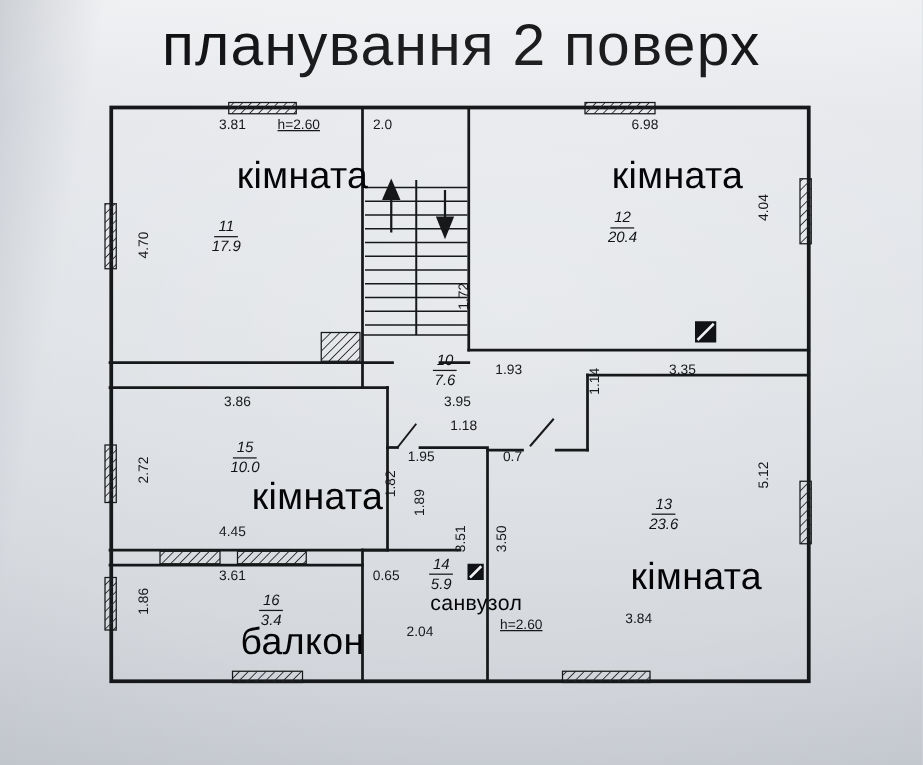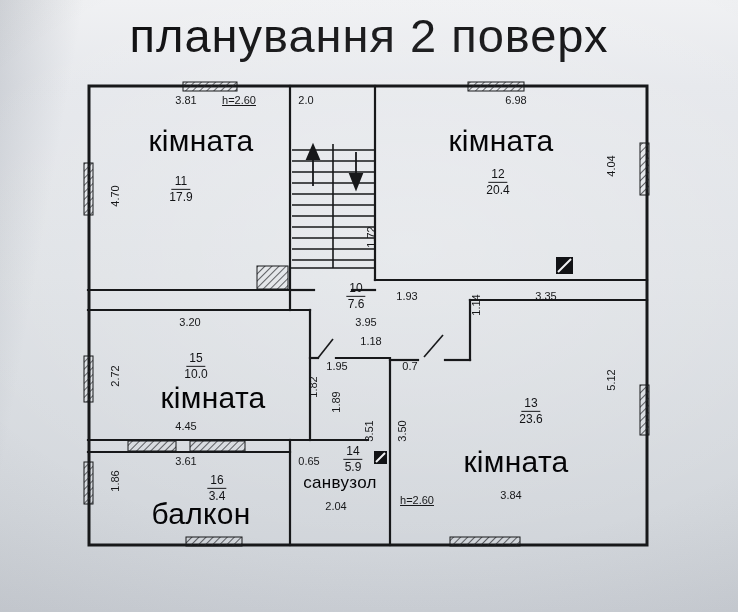--- a/index.html
+++ b/index.html
@@ -18,33 +18,33 @@
     content:"";position:absolute;inset:0;pointer-events:none;
     background:radial-gradient(120% 90% at 55% 40%, rgba(255,255,255,0.25) 0%, rgba(0,0,0,0) 55%, rgba(40,45,55,0.12) 100%);
   }
   .title{
     position:absolute;left:50%;top:8px;transform:translateX(-50%);
     font-size:47px;letter-spacing:1px;color:#0a0a0c;white-space:nowrap;
   }
   svg.plan{position:absolute;left:0;top:0;z-index:1;}
   .room-name{
     position:absolute;z-index:2;transform:translate(-50%,-50%);
-    font-size:30px;color:#050507;letter-spacing:0.3px;white-space:nowrap;
+    font-size:30px;color:#050507;letter-spacing:0.3px;white-space:nowrap;margin-left:41px;
   }
   .room-name.small{font-size:17px;}
   .dim{
     position:absolute;z-index:2;transform:translate(-50%,-50%);
     font-size:11px;color:#17181a;white-space:nowrap;
   }
   .dim.v{transform:translate(-50%,-50%) rotate(-90deg);}
   .dim.u{text-decoration:underline;}
   .frac{
     position:absolute;z-index:2;transform:translate(-50%,-50%);
     display:flex;flex-direction:column;align-items:center;
-    font-size:12px;line-height:1.18;color:#121316;white-space:nowrap;
+    font-size:12px;font-style:italic;line-height:1.18;color:#121316;white-space:nowrap;
   }
   .frac .num{border-bottom:1.2px solid #17181a;padding:0 3px 1px;}
 </style>
 </head>
 <body>
 
 <div class="canvas">
 
   <div class="title">планування 2 поверх</div>
 
@@ -172,21 +172,21 @@
   <div class="dim" style="left:186px;top:100px">3.81</div>
   <div class="dim u" style="left:239px;top:100px">h=2.60</div>
   <div class="dim" style="left:306px;top:100px">2.0</div>
   <div class="dim" style="left:516px;top:100px">6.98</div>
   <div class="dim v" style="left:115px;top:196px">4.70</div>
   <div class="dim v" style="left:611px;top:166px">4.04</div>
   <div class="dim v" style="left:371px;top:237px">1.72</div>
   <div class="dim" style="left:407px;top:296px">1.93</div>
   <div class="dim v" style="left:476px;top:305px">1.14</div>
   <div class="dim" style="left:546px;top:296px">3.35</div>
-  <div class="dim" style="left:190px;top:322px">3.20</div>
+  <div class="dim" style="left:190px;top:322px">3.86</div>
   <div class="dim" style="left:366px;top:322px">3.95</div>
   <div class="dim" style="left:371px;top:341px">1.18</div>
   <div class="dim v" style="left:115px;top:376px">2.72</div>
   <div class="dim" style="left:337px;top:366px">1.95</div>
   <div class="dim" style="left:410px;top:366px">0.7</div>
   <div class="dim v" style="left:313px;top:387px">1.82</div>
   <div class="dim v" style="left:336px;top:402px">1.89</div>
   <div class="dim v" style="left:611px;top:380px">5.12</div>
   <div class="dim" style="left:186px;top:426px">4.45</div>
   <div class="dim" style="left:186px;top:461px">3.61</div>

